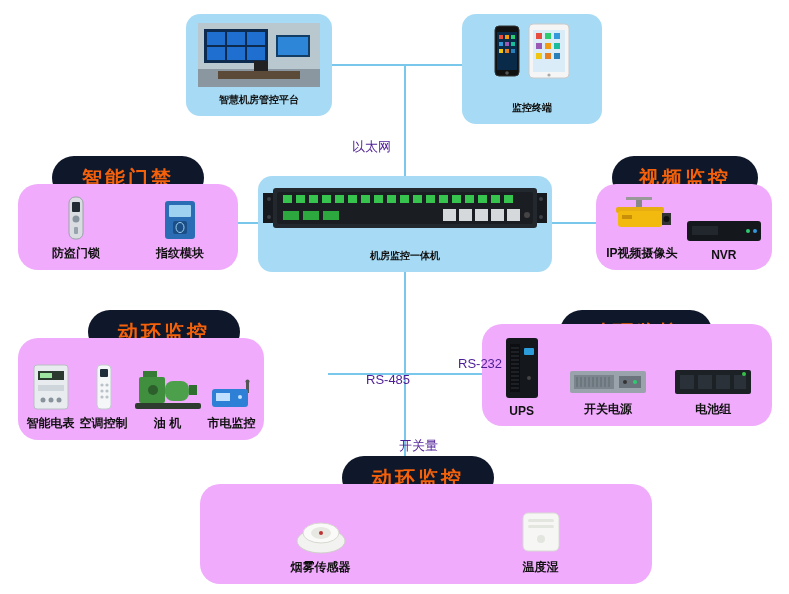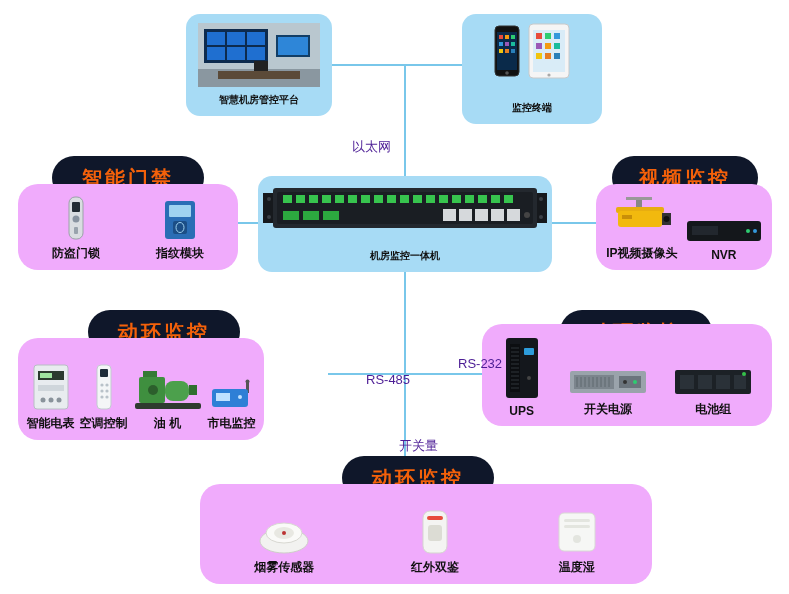--- a/index.html
+++ b/index.html
@@ -358,28 +358,20 @@
       <div class="item">
         <svg width="52" height="42" viewBox="0 0 52 42">
           <ellipse cx="26" cy="28" rx="24" ry="12" fill="#f2f2f0" stroke="#cfcfc9"></ellipse>
           <ellipse cx="26" cy="20" rx="18" ry="10" fill="#fafaf8" stroke="#d8d8d2"></ellipse>
           <ellipse cx="26" cy="20" rx="10" ry="6" fill="#e8e8e2"></ellipse>
           <circle cx="26" cy="20" r="2" fill="#bb3333"></circle>
         </svg>
         <span class="item-label">烟雾传感器</span>
       </div>
       <div class="item">
-        <svg width="30" height="46" viewBox="0 0 30 46">
-          <rect x="3" y="2" width="24" height="42" rx="7" fill="#f4f4f2" stroke="#d5d5cf"></rect>
-          <rect x="7" y="7" width="16" height="4" rx="2" fill="#e74c3c"></rect>
-          <rect x="8" y="16" width="14" height="16" rx="3" fill="#dcdcd4"></rect>
-        </svg>
-        <span class="item-label">红外双鉴</span>
-      </div>
-      <div class="item">
         <svg width="42" height="46" viewBox="0 0 42 46">
           <rect x="3" y="4" width="36" height="38" rx="5" fill="#f6f7f5" stroke="#d8dad4"></rect>
           <rect x="8" y="10" width="26" height="3" rx="1.5" fill="#e3e5df"></rect>
           <rect x="8" y="16" width="26" height="3" rx="1.5" fill="#e3e5df"></rect>
           <circle cx="21" cy="30" r="4" fill="#e3e5df"></circle>
         </svg>
         <span class="item-label">温度湿</span>
       </div>
     </div>
   </div>

